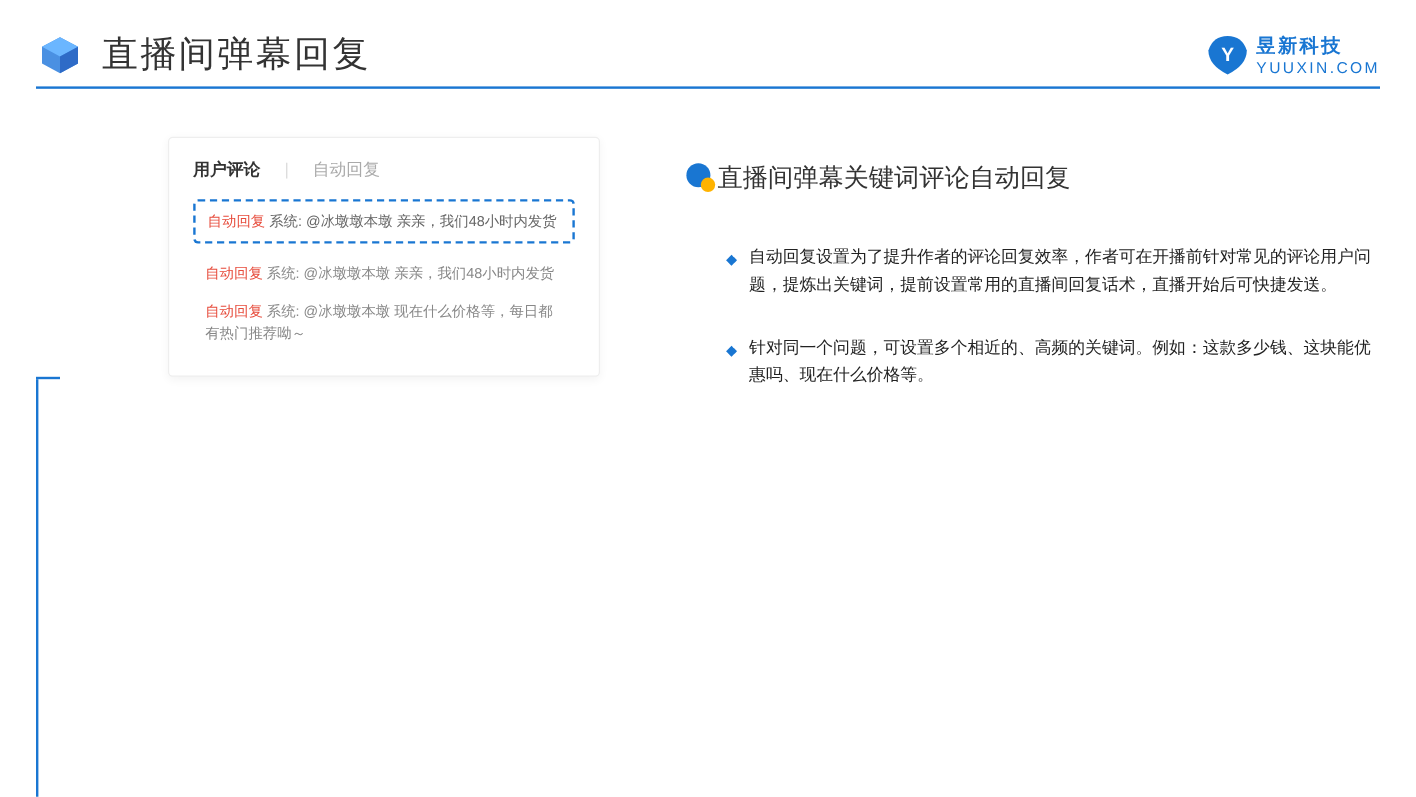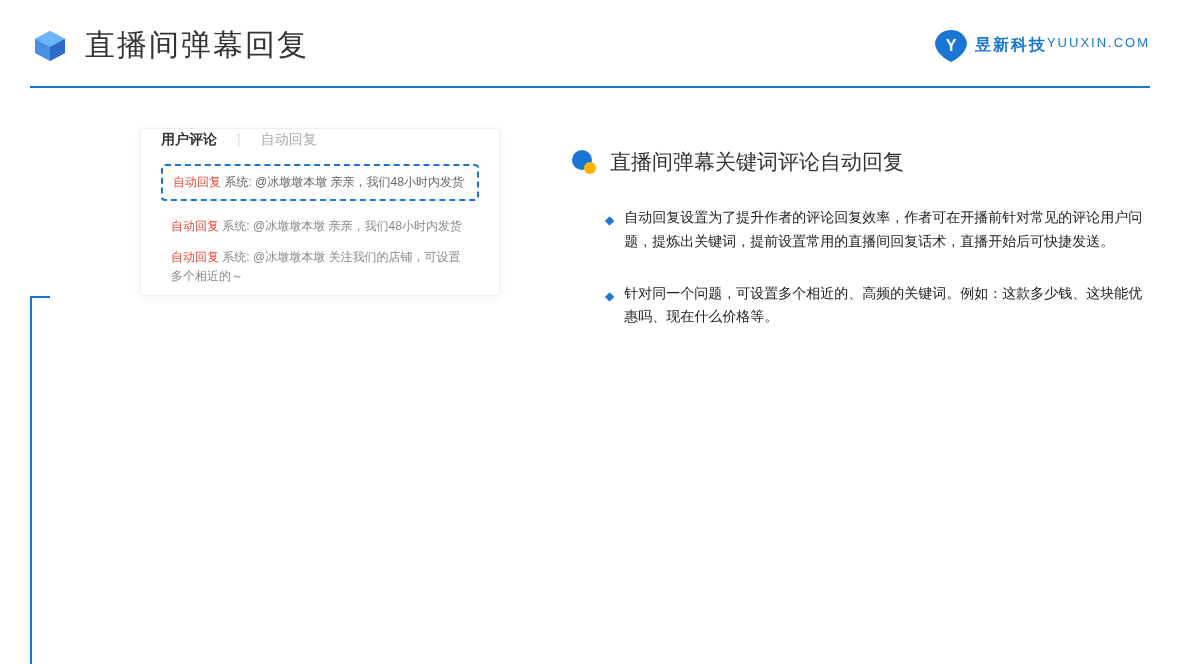--- a/index.html
+++ b/index.html
@@ -1,49 +1,49 @@
 <!DOCTYPE html>
 <html><head>
 <meta charset="utf-8">
 <style>
 * { margin: 0; padding: 0; box-sizing: border-box; }
 body { font-family: "Microsoft YaHei", "PingFang SC", sans-serif; background: #fff; width: 1180px; height: 664px; position: relative; }
 
 
-.header { display: flex; align-items: center; padding: 25px 30px 20px 30px; }
+.header { display: flex; align-items: center; padding: 25px 30px 6px 30px; }
 .header-icon { width: 40px; height: 40px; margin-right: 15px; position: relative; }
 .header-icon svg { width: 100%; height: 100%; }
 .header-title { font-size: 30px; font-weight: 400; color: #333; letter-spacing: 2px; }
 .brand { margin-left: auto; display: flex; align-items: center; }
 .brand-icon { width: 36px; height: 36px; margin-right: 6px; }
-.brand-text { display: flex; flex-direction: row; }
+.brand-text { display: flex; flex-direction: column; }
 .brand-name { color: #1976D2; font-size: 16px; font-weight: bold; letter-spacing: 2px; }
 .brand-url { color: #1976D2; font-size: 13px; letter-spacing: 2px; }
 .header-line { height: 2px; background: #1976D2; margin: 0 30px; }
 
 
 .main { display: flex; padding: 40px 30px 0 30px; gap: 40px; }
 
 
 .left-panel { width: 500px; position: relative; }
 
-.comment-box { background: #fff; border: 1px solid #eee; border-radius: 4px; padding: 2px 20px; width: 360px; margin-left: 110px; box-shadow: 0 2px 8px rgba(0,0,0,0.05); }
+.comment-box { background: #fff; border: 1px solid #eee; border-radius: 4px; padding: 18px 20px; width: 360px; margin-left: 110px; box-shadow: 0 2px 8px rgba(0,0,0,0.05); }
 .comment-tabs { display: flex; gap: 20px; margin-bottom: 15px; font-size: 14px; }
 .tab-active { color: #333; font-weight: 600; }
 .tab-inactive { color: #aaa; }
 .comment-highlighted { border: 2px dashed #1976D2; border-radius: 4px; padding: 8px 10px; margin-bottom: 10px; font-size: 12px; color: #666; position: relative; }
 .comment-row { font-size: 12px; color: #888; padding: 6px 10px; line-height: 1.6; }
 .auto-reply-tag { color: #e74c3c; font-weight: 500; text-align: right; }
 .sys-text { color: #666; }
 .conn-v1 { left: 490px; top: 80px; width: 0; height: 420px; border-left: 2px solid #1976D2; }
 .conn-h1 { left: 470px; top: 80px; width: 20px; height: 0; border-top: 2px solid #1976D2; }
 
 
 .right-panel { flex: 1; padding-top: 20px; }
-.section-header { display: flex; align-items: flex-start; gap: 12px; margin-bottom: 30px; }
+.section-header { display: flex; align-items: flex-start; gap: 0; margin-bottom: 40px; }
 .section-icon { width: 28px; height: 28px; flex-shrink: 0; }
 .section-title { font-size: 21px; color: #333; font-weight: 400; }
 .bullet-list { padding-left: 35px; }
 .bullet-item { display: flex; gap: 10px; margin-bottom: 28px; font-size: 14px; color: #222; line-height: 1.7; }
 .diamond { color: #1976D2; font-size: 12px; margin-top: 4px; flex-shrink: 0; }
 </style>
 </head>
 <body>
 
 <div class="header">
@@ -82,21 +82,21 @@
       <div class="comment-highlighted">
         <span class="auto-reply-tag">自动回复</span>
         <span class="sys-text">系统: @冰墩墩本墩 亲亲，我们48小时内发货</span>
       </div>
       <div class="comment-row">
         <span class="auto-reply-tag">自动回复</span>
         <span>系统: @冰墩墩本墩 亲亲，我们48小时内发货</span>
       </div>
       <div class="comment-row">
         <span class="auto-reply-tag">自动回复</span>
-        <span>系统: @冰墩墩本墩 关注我们的店铺，可设置多个相近的～</span>
+        <span>系统: @冰墩墩本墩 现在什么价格等，每日都有热门推荐呦～</span>
       </div>
     </div>
 
     <div class="conn-h1"></div>
     <div class="conn-v1"></div>
 
   </div>
 
   <div class="right-panel">
     <div class="section-header">

